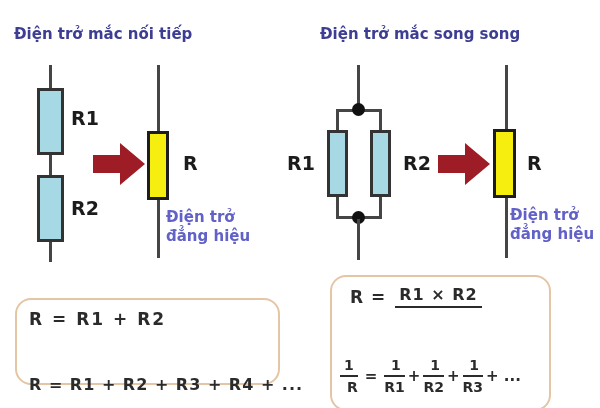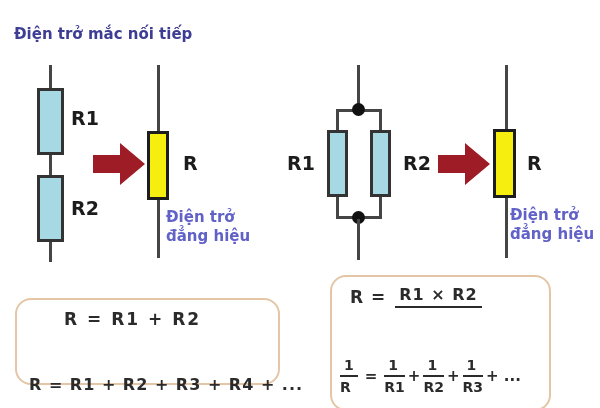--- a/index.html
+++ b/index.html
@@ -62,34 +62,34 @@
     border-radius: 16px;
     background: #ffffff;
   }
 
   .formula-line {
     position: absolute;
     font-weight: bold;
     color: #2b2b2b;
     white-space: nowrap;
   }
-  .fl-1 { font-size: 17px; letter-spacing: 2px; margin-left: 35px; }
+  .fl-1 { font-size: 17px; letter-spacing: 2px; }
   .fl-2 { font-size: 16px; letter-spacing: 1px; }
 
   .frow {
     position: absolute;
     display: flex;
     align-items: center;
     font-weight: bold;
     color: #2b2b2b;
   }
   .frow .lhs { font-size: 17px; letter-spacing: 1px; margin-right: 9px; }
   .frac {
     display: inline-block;
-    text-align: left;
+    text-align: right;
     font-weight: bold;
     color: #2b2b2b;
   }
   .frac .num { display: block; border-bottom: 2px solid #2b2b2b; padding: 0 4px 2px; }
   .frac .den { display: block; padding-top: 2px; }
   .frac-lg { font-size: 16px; letter-spacing: 1px; }
   .frac-sm { font-size: 14px; }
   .op { font-size: 15px; margin: 0 3px; }
   .tail { font-size: 15px; margin-left: 3px; }
 </style>
@@ -118,20 +118,21 @@
 
   <div class="resistor" style="left: 147px; top: 116px; width: 22px; height: 69px; border-color: rgb(29, 29, 29); background-color: rgb(246, 238, 15);"></div>
 
   <div class="comp-label" style="left:183px; top:137px;">R</div>
 
   <div class="equiv-caption" style="left: 166px; top: 193px; color: rgb(97, 97, 200);">
     <div>Điện trở</div>
     <div>đẳng hiệu</div>
   </div>
 
+  <div class="abs title" style="left: 320px; top: 10px; color: rgb(61, 61, 148);">Điện trở mắc song song</div>
 
   <div class="wire" style="left: 357px; top: 50px; height: 46px; background-color: rgb(69, 69, 69);"></div>
 
   <div class="parallel-frame" style="left:336px; top:94px; width:46px; height:110px;"></div>
 
   <div class="junction" style="left: 352px; top: 88px; background-color: rgb(17, 17, 17);"></div>
 
   <div class="junction" style="left: 352px; top: 196px; background-color: rgb(17, 17, 17);"></div>
 
   <div class="wire" style="left: 357px; top: 204px; height: 41px; background-color: rgb(69, 69, 69);"></div>

